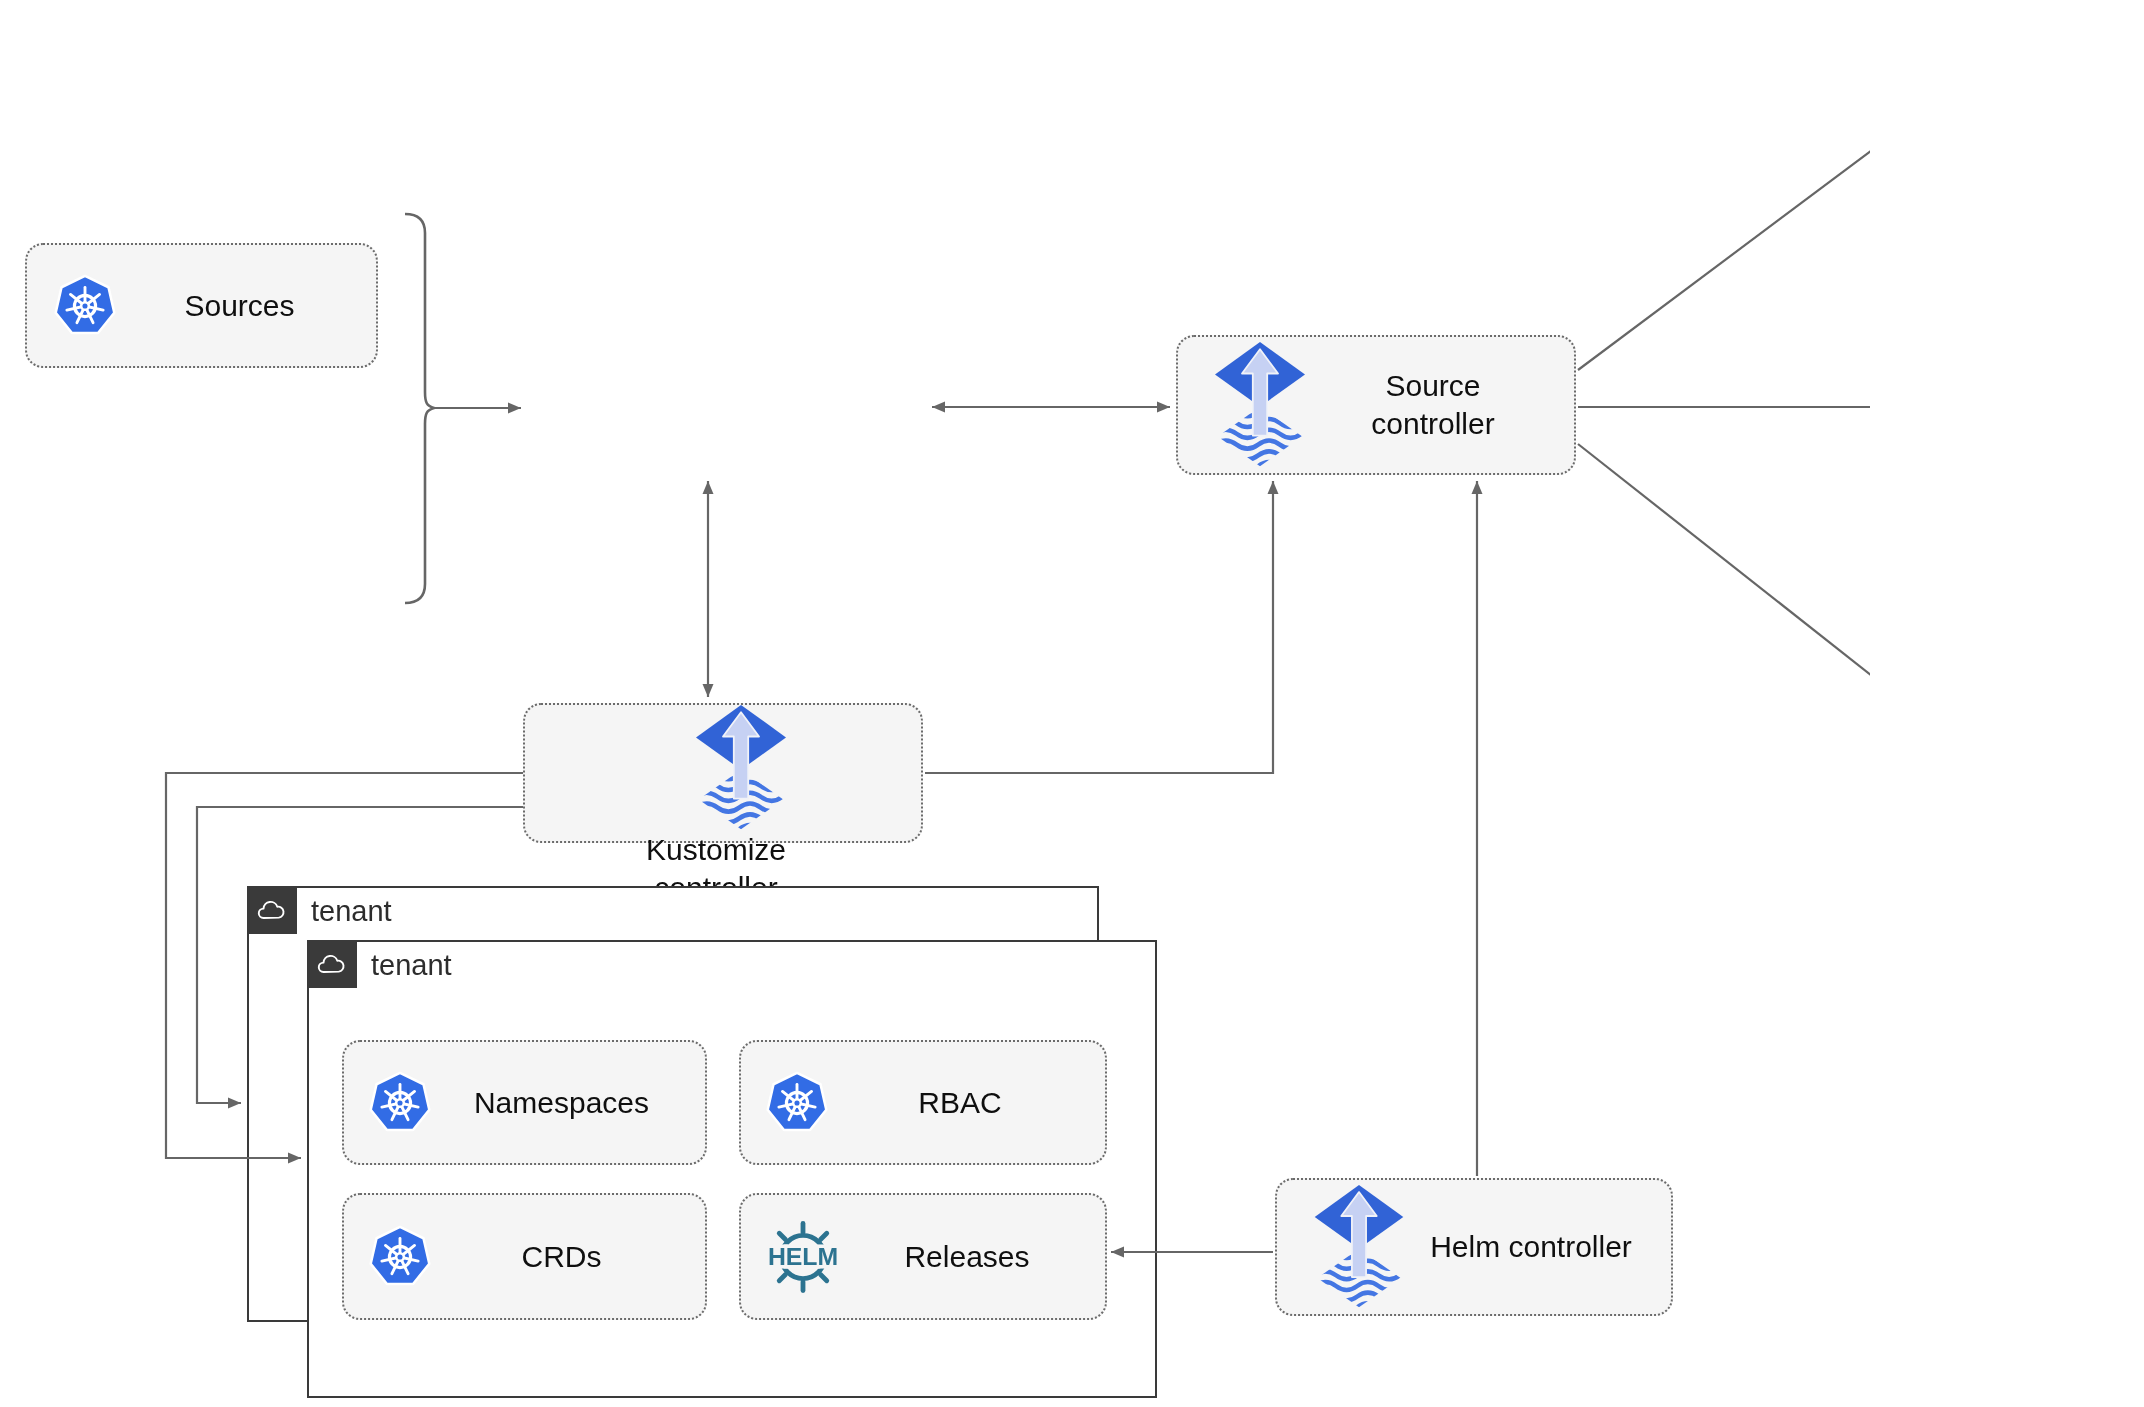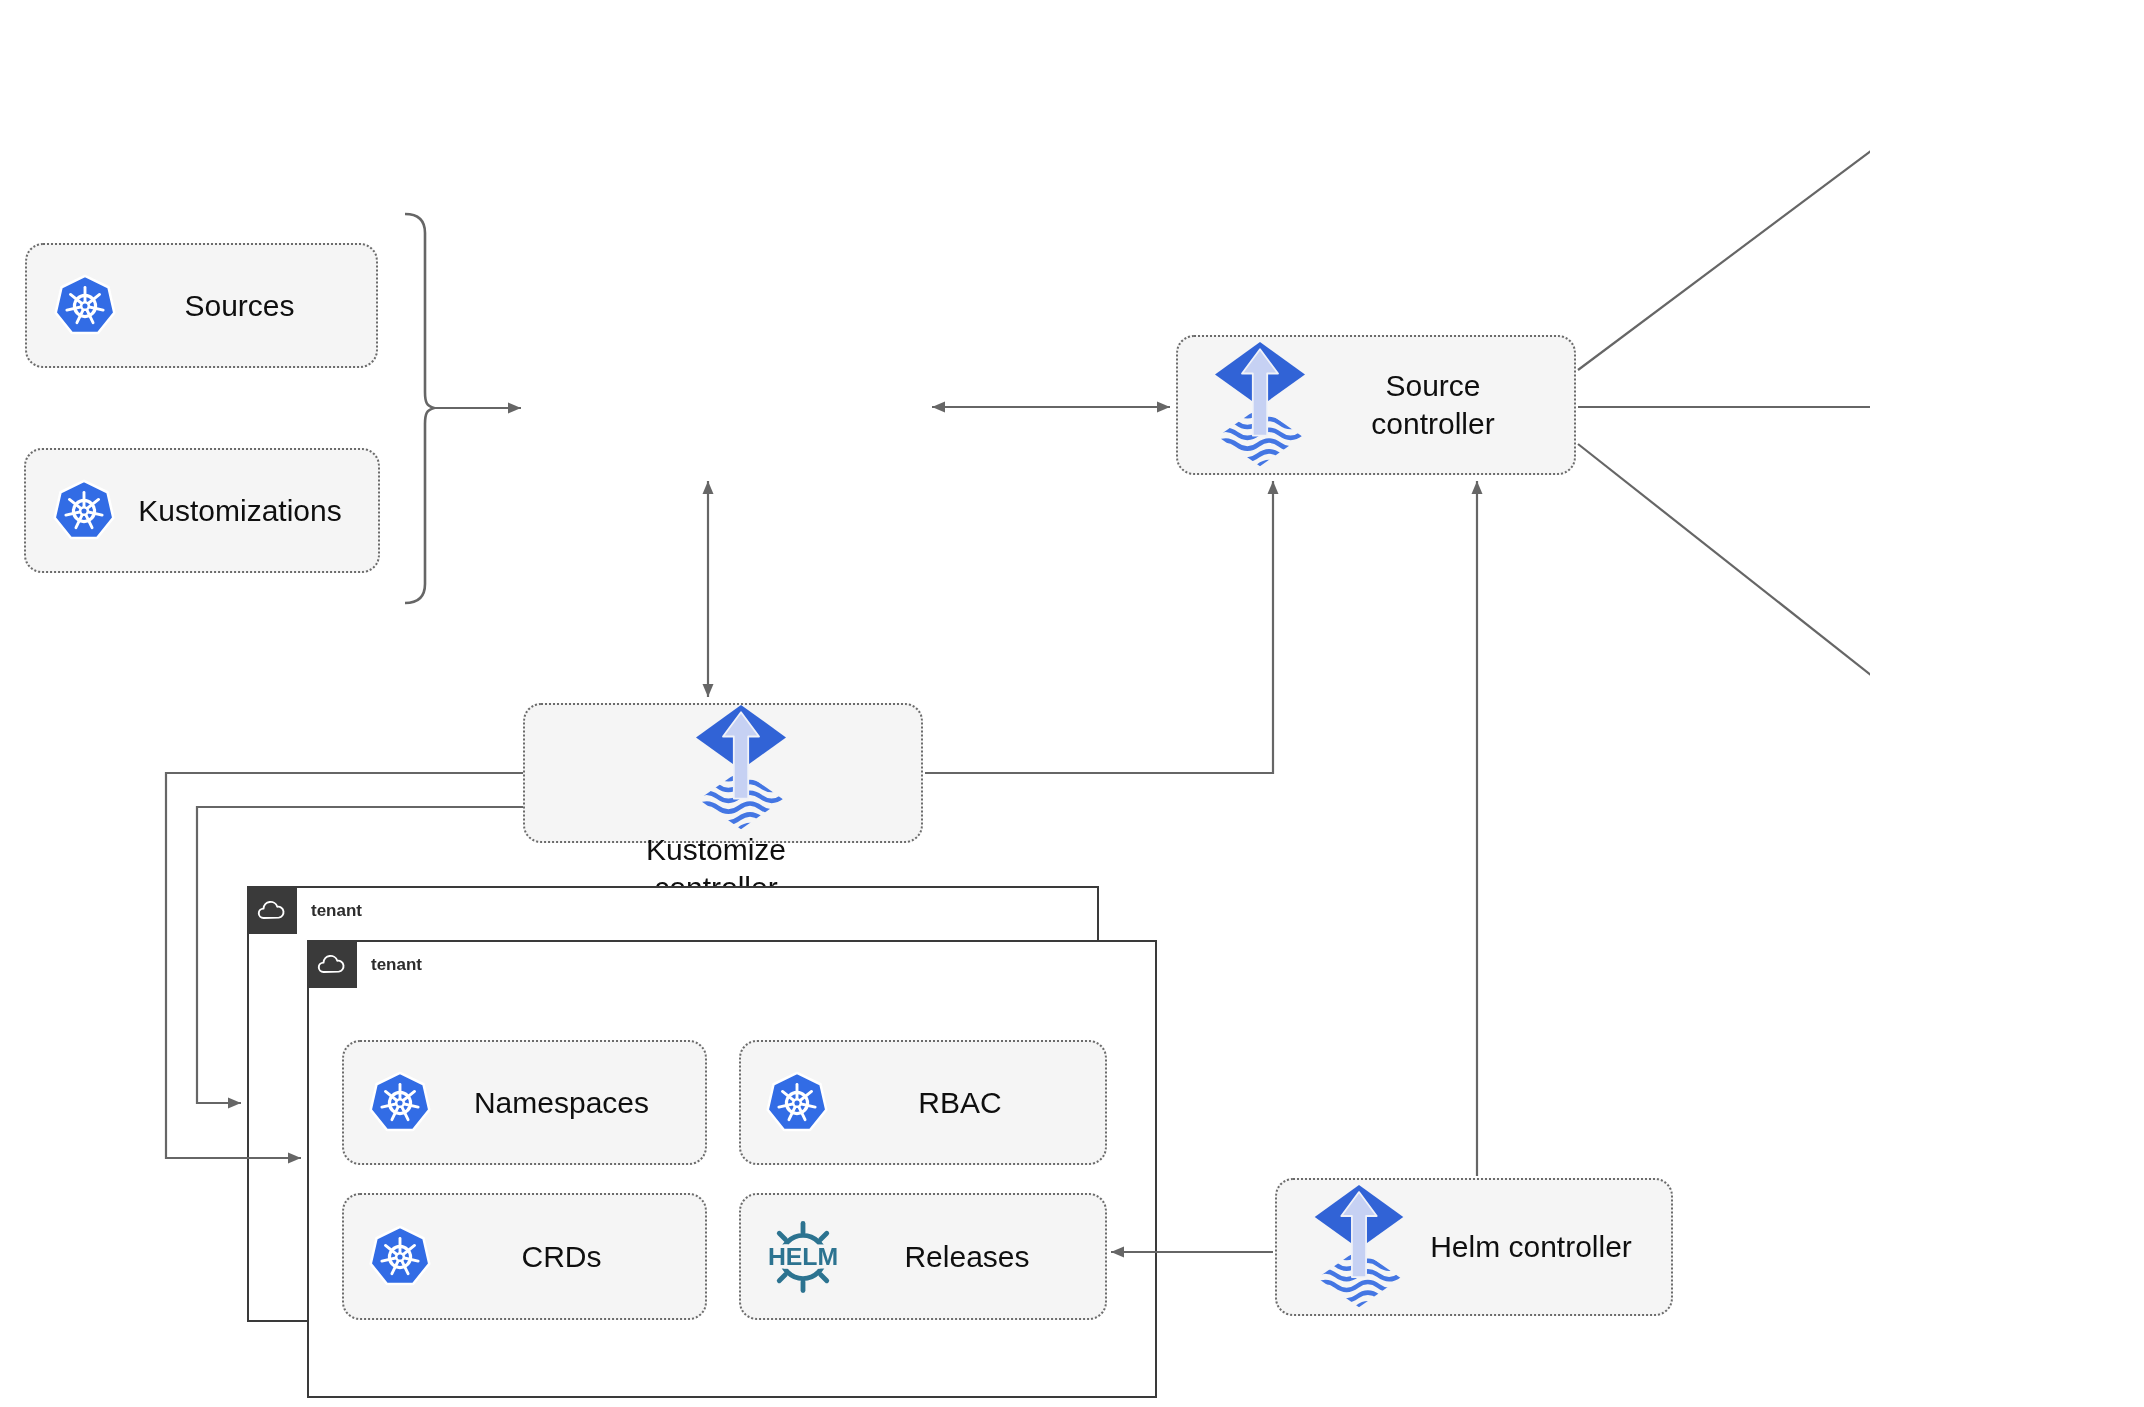--- a/index.html
+++ b/index.html
@@ -18,21 +18,21 @@
   .icn{flex:0 0 auto;display:block;}
   
   .tenant{
     position:absolute;background:#ffffff;border:2px solid #3a3a3a;box-sizing:border-box;
   }
   .tenant-tab{
     position:absolute;left:-2px;top:-2px;width:50px;height:48px;background:#3a3a3a;
     display:flex;align-items:center;justify-content:center;
   }
   .tenant-label{
-    position:absolute;left:62px;top:0;height:46px;line-height:46px;font-size:17px;color:#2d2d2d;font-weight:bold;
+    position:absolute;left:62px;top:0;height:46px;line-height:46px;font-size:29px;color:#2d2d2d;
   }
   
   .circle{
     position:absolute;border:3px dashed #9a9a9a;border-radius:50%;box-sizing:border-box;
     background-color:#f8f8f4;
     background-image:radial-gradient(#e9e9e1 1.2px, transparent 1.2px);
     background-size:7px 7px;
     display:flex;align-items:center;justify-content:center;
   }
   .overlay{position:absolute;left:0;top:0;pointer-events:none;}
@@ -135,28 +135,20 @@
 
   <div class="node" style="left:25px;top:243px;width:353px;height:125px;">
     <svg class="icn" width="64" height="64" style="margin-left:26px;">
         <use href="#sym-k8s"></use>
       </svg>
     <span class="lblwrap">
         <span class="lbl">Sources</span>
       </span>
   </div>
 
-  <div class="node" style="left:24px;top:448px;width:356px;height:125px;">
-    <svg class="icn" width="64" height="64" style="margin-left:26px;">
-        <use href="#sym-k8s"></use>
-      </svg>
-    <span class="lblwrap">
-        <span class="lbl">Kustomizations</span>
-      </span>
-  </div>
 
 
   <div class="node controller" style="left:1176px;top:335px;width:400px;height:140px;">
     <svg class="icn" width="92" height="126" style="margin-left:36px;">
         <use href="#sym-flux"></use>
       </svg>
     <span class="lblwrap">
         <span class="lbl">Source controller</span>
       </span>
   </div>

